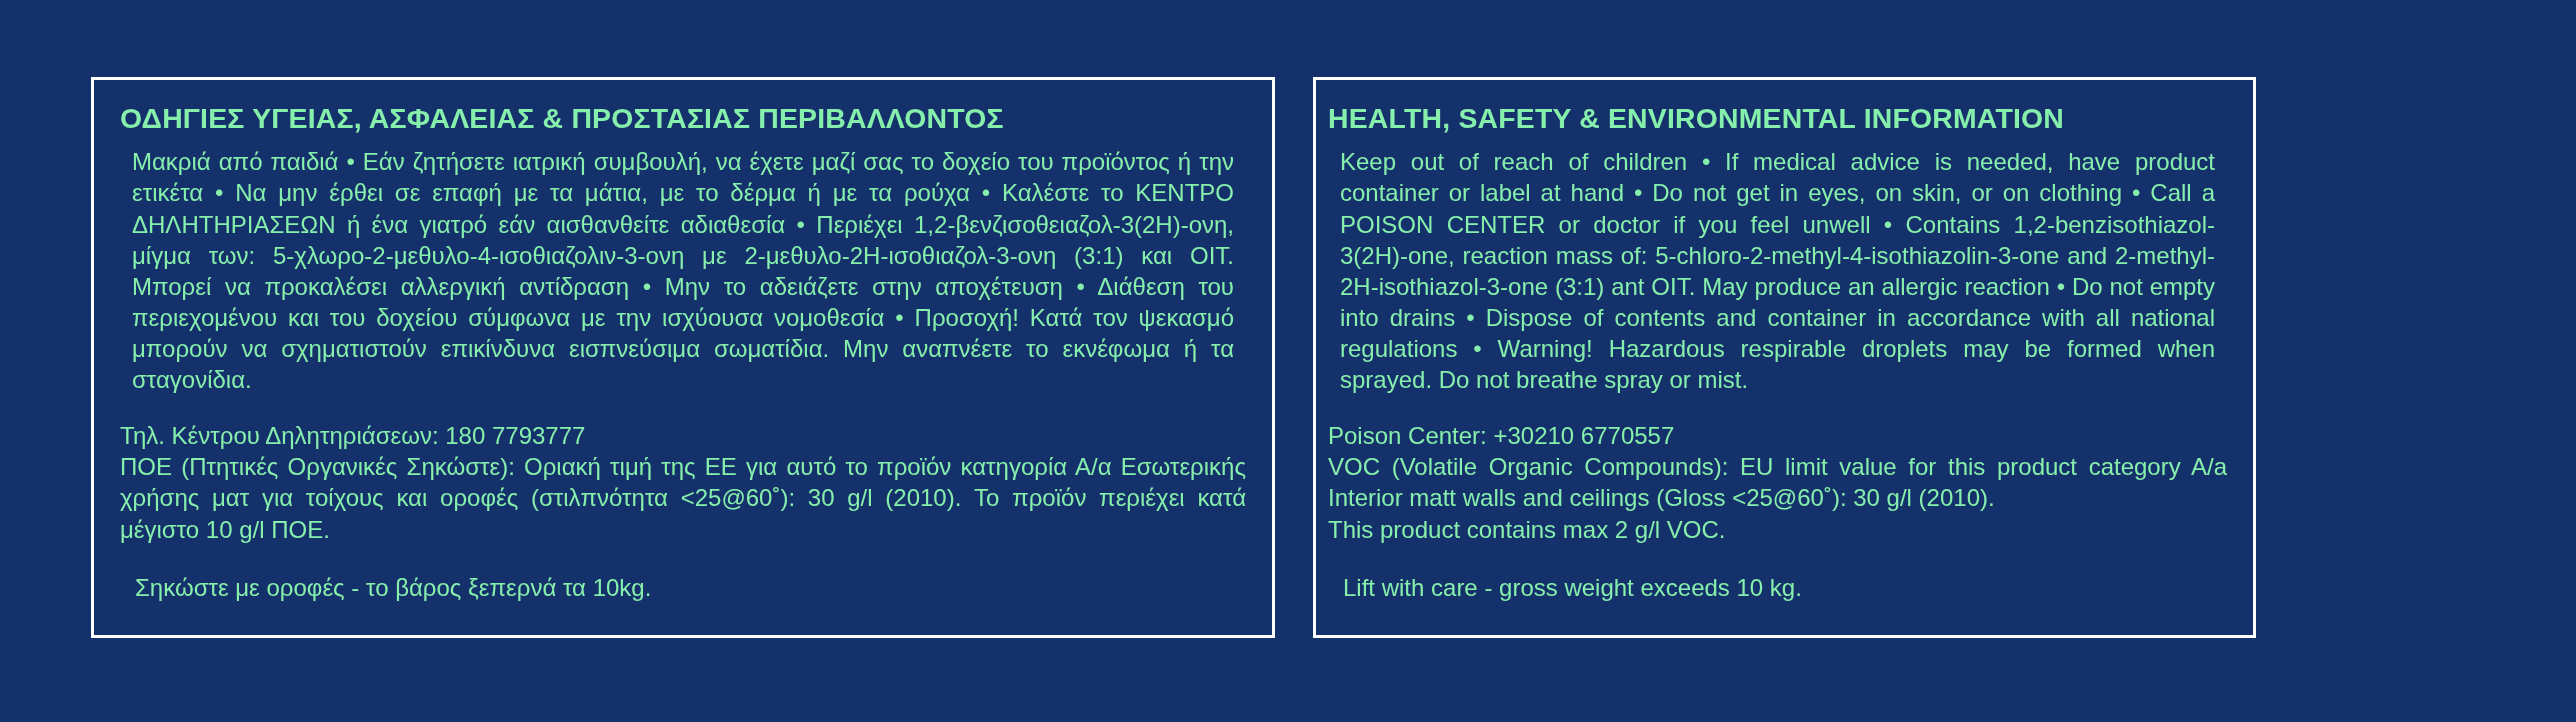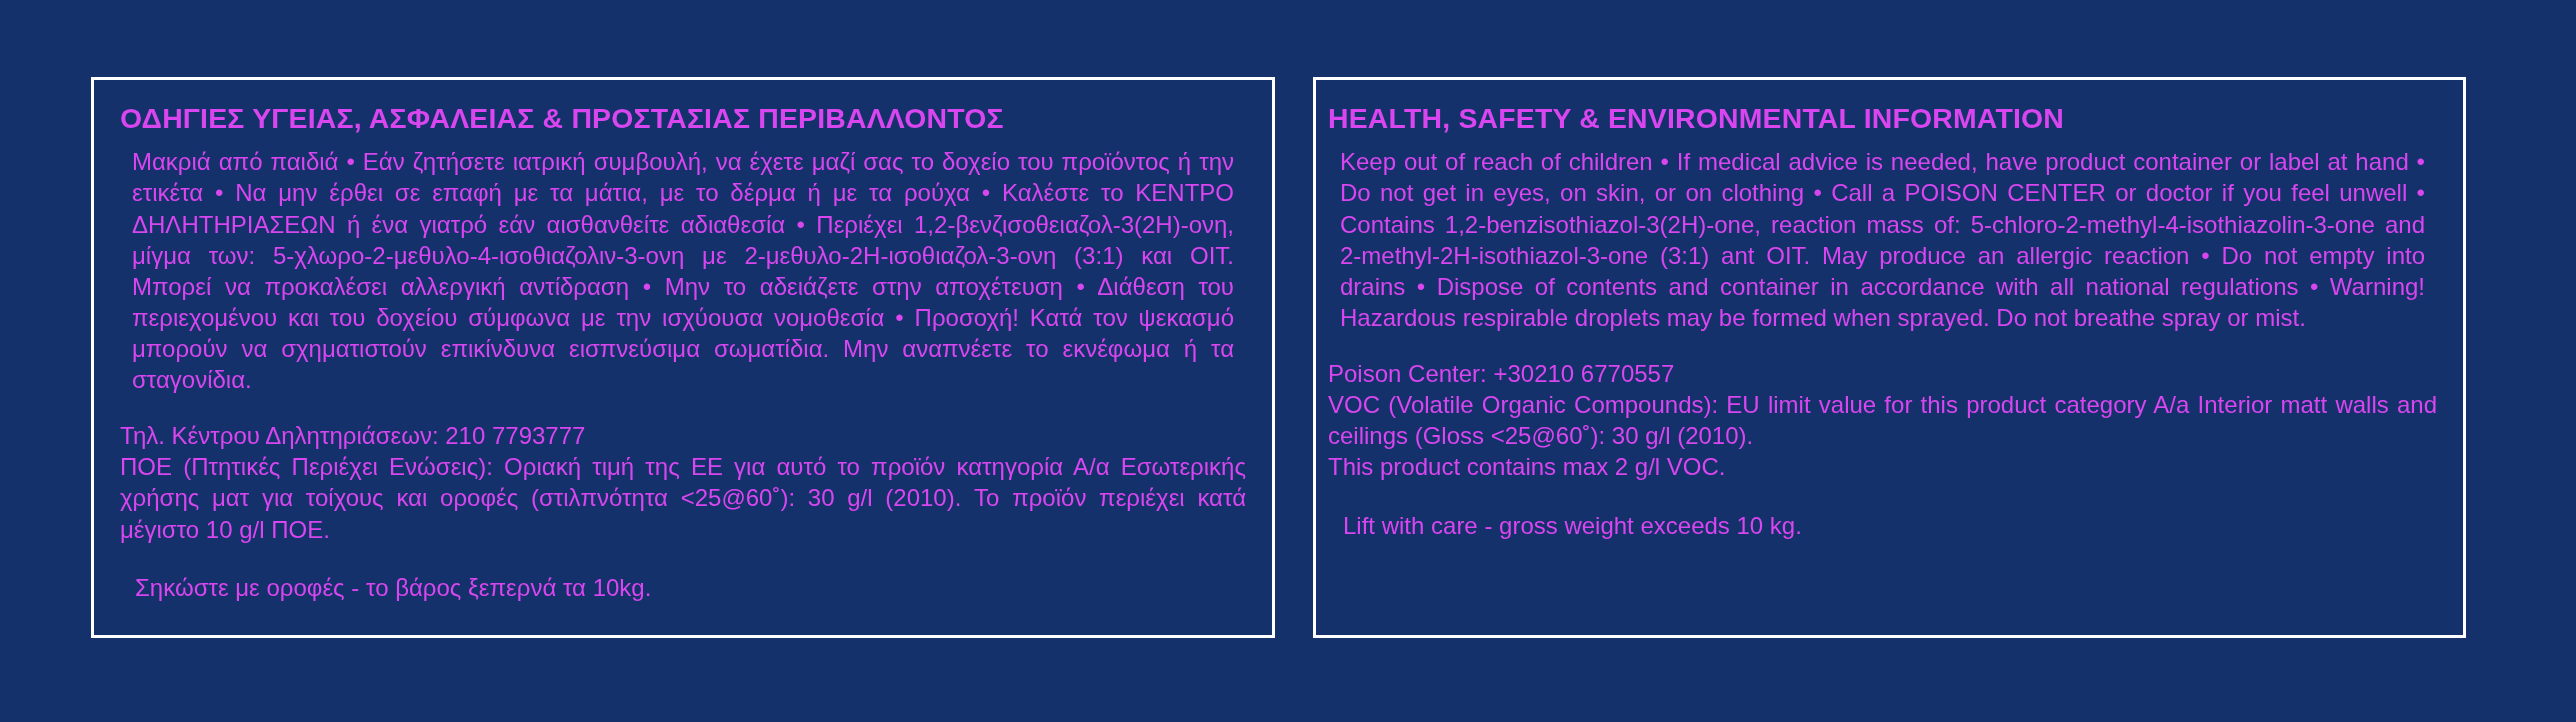--- a/index.html
+++ b/index.html
@@ -30,29 +30,29 @@
     flex-direction: row;
     align-items: flex-start;
     justify-content: flex-start;
     padding: 77px 0 0 91px;
     box-sizing: border-box;
     gap: 38px;
   }
   .panel {
     border: 3.1px solid #ffffff;
     box-sizing: border-box;
-    color: #d946ef;
+    color: #86efac;
     padding: 21.5px 26px 23px 26px;
   }
   .panel-el {
     width: 1184px;
     height: 561px;
   }
   .panel-en {
-    width: 1153px;
+    width: 943px;
     height: 561px;
     padding-left: 12px;
   }
   .panel-title {
     font-size: 28.4px;
     font-weight: bold;
     letter-spacing: 0.2px;
     margin: 0 0 10.8px 0;
     line-height: 1.15;
     white-space: nowrap;
@@ -91,22 +91,22 @@
 </head>
 <body>
 
 <div class="page">
   <div class="panels">
 
     <section class="panel panel-el">
       <h2 class="panel-title">ΟΔΗΓΙΕΣ ΥΓΕΙΑΣ, ΑΣΦΑΛΕΙΑΣ &amp; ΠΡΟΣΤΑΣΙΑΣ ΠΕΡΙΒΑΛΛΟΝΤΟΣ</h2>
       <p class="body-text">Μακριά από παιδιά • Εάν ζητήσετε ιατρική συμβουλή, να έχετε μαζί σας το δοχείο του προϊόντος ή την ετικέτα • Να μην έρθει σε επαφή με τα μάτια, με το δέρμα ή με τα ρούχα • Καλέστε το ΚΕΝΤΡΟ ΔΗΛΗΤΗΡΙΑΣΕΩΝ ή ένα γιατρό εάν αισθανθείτε αδιαθεσία • Περιέχει 1,2-βενζισοθειαζολ-3(2H)-ονη, μίγμα των: 5-χλωρο-2-μεθυλο-4-ισοθιαζολιν-3-ονη με 2-μεθυλο-2H-ισοθιαζολ-3-ονη (3:1) και OIT. Μπορεί να προκαλέσει αλλεργική αντίδραση • Μην το αδειάζετε στην αποχέτευση • Διάθεση του περιεχομένου και του δοχείου σύμφωνα με την ισχύουσα νομοθεσία • Προσοχή! Κατά τον ψεκασμό μπορούν να σχηματιστούν επικίνδυνα εισπνεύσιμα σωματίδια. Μην αναπνέετε το εκνέφωμα ή τα σταγονίδια.</p>
       <div class="spacer-sm"></div>
-      <p class="phone-line">Τηλ. Κέντρου Δηλητηριάσεων: 210 7793777</p>
-      <p class="voc-line"><span class="voc-label">ΠΟΕ (Πτητικές Περιέχει Ενώσεις):</span> <span>Οριακή τιμή της ΕΕ για αυτό το προϊόν κατηγορία Α/α Εσωτερικής χρήσης ματ για τοίχους και οροφές (στιλπνότητα &lt;25@60˚): 30 g/l (2010). Το προϊόν περιέχει κατά μέγιστο 10 g/l ΠΟΕ.</span></p>
+      <p class="phone-line">Τηλ. Κέντρου Δηλητηριάσεων: 180 7793777</p>
+      <p class="voc-line"><span class="voc-label">ΠΟΕ (Πτητικές Οργανικές Σηκώστε):</span> <span>Οριακή τιμή της ΕΕ για αυτό το προϊόν κατηγορία Α/α Εσωτερικής χρήσης ματ για τοίχους και οροφές (στιλπνότητα &lt;25@60˚): 30 g/l (2010). Το προϊόν περιέχει κατά μέγιστο 10 g/l ΠΟΕ.</span></p>
       <div class="spacer-sm"></div>
       <p class="lift-line">Σηκώστε με οροφές - το βάρος ξεπερνά τα 10kg.</p>
     </section>
 
     <section class="panel panel-en">
       <h2 class="panel-title">HEALTH, SAFETY &amp; ENVIRONMENTAL INFORMATION</h2>
       <p class="body-text">Keep out of reach of children •  If medical advice is needed, have product container or label at hand • Do not get in eyes, on skin, or on clothing • Call a POISON CENTER or doctor if you feel unwell • Contains 1,2-benzisothiazol-3(2H)-one, reaction mass of: 5-chloro-2-methyl-4-isothiazolin-3-one and 2-methyl-2H-isothiazol-3-one (3:1) ant OIT. May produce an allergic reaction • Do not empty into drains • Dispose of contents and container in accordance with all national regulations • Warning! Hazardous respirable droplets may be formed when sprayed. Do not breathe spray or mist.</p>
       <div class="spacer-sm"></div>
       <p class="phone-line">Poison Center: +30210 6770557</p>
       <p class="voc-line left"><span class="voc-label">VOC (Volatile Organic Compounds):</span> <span>EU limit value for this product category A/a Interior matt walls and ceilings (Gloss &lt;25@60˚): 30 g/l (2010).</span></p>

